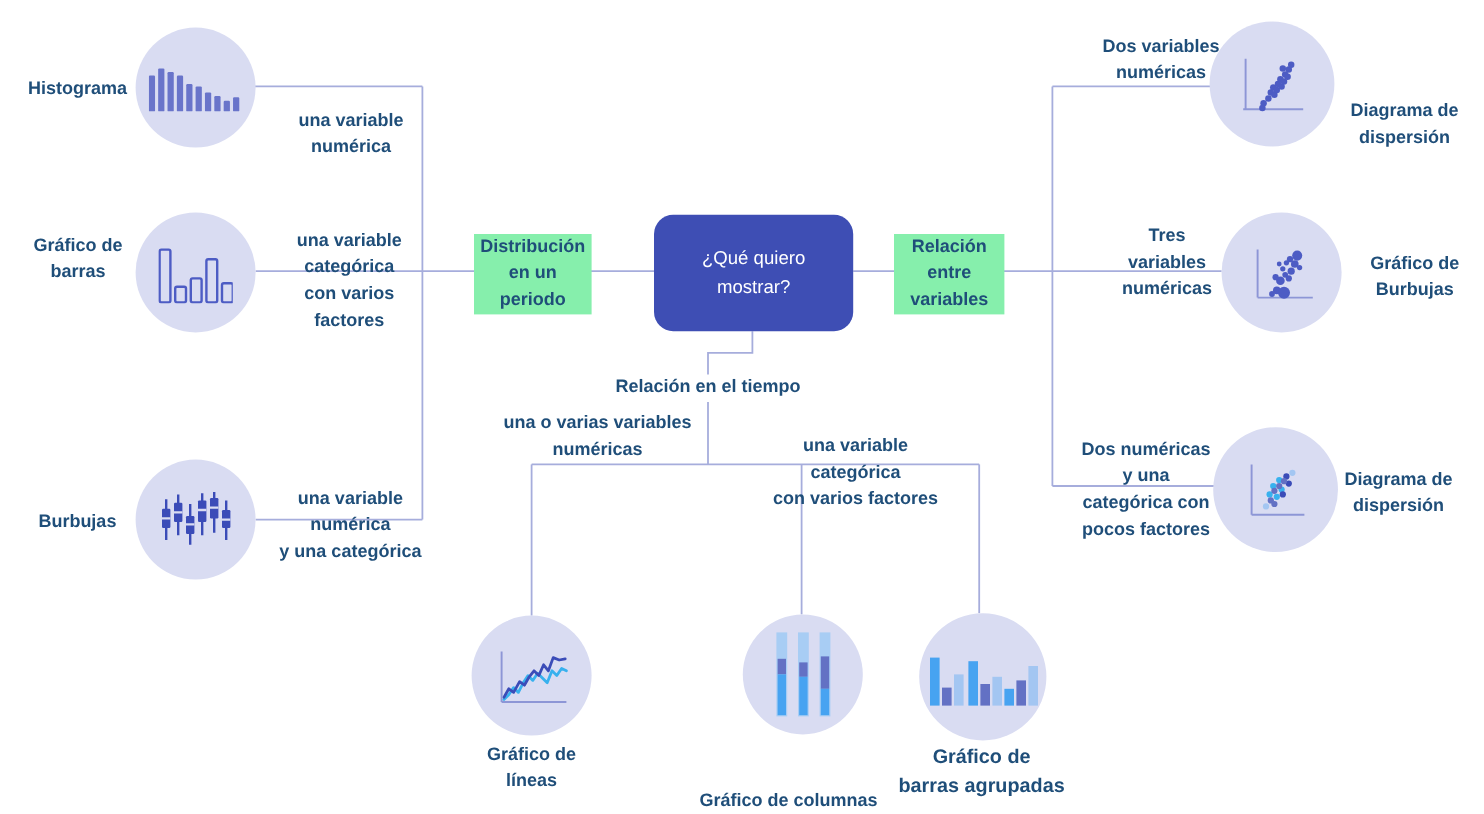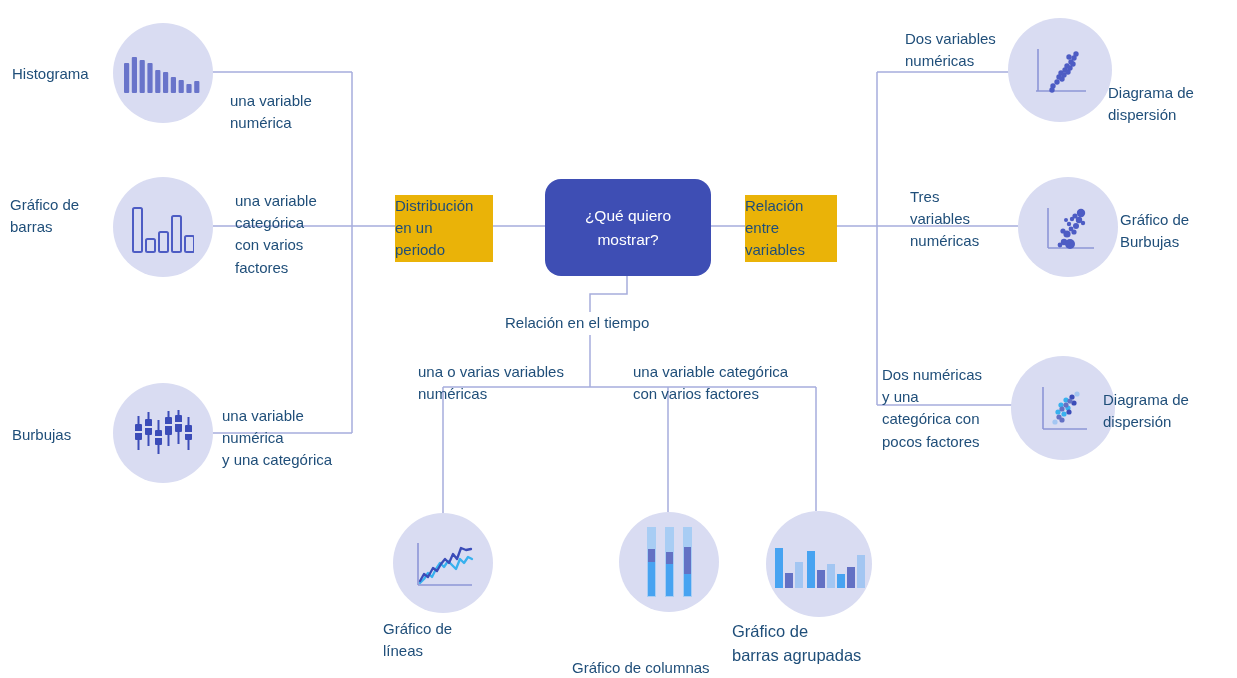--- a/index.html
+++ b/index.html
@@ -3,25 +3,25 @@
 <meta charset="utf-8">
 <style>
   *{margin:0;padding:0;box-sizing:border-box}
   html,body{width:1237px;height:678px}
   body{
     position:relative;background:#ffffff;overflow:hidden;
     font-family:"Liberation Sans",sans-serif;color:var(--text,#1f4e79);
   }
   #connectors{position:absolute;left:0;top:0;width:1237px;height:678px}
   .lbl{
-    position:absolute;font-size:15px;line-height:1.48;text-align:left;
-    white-space:pre-line;color:var(--text,#1f4e79);
+    position:absolute;font-size:15px;line-height:1.48;text-align:center;
+    white-space:pre-line;color:var(--text,#1f4e79);font-weight:bold;
   }
   .lbl-lg{font-size:16.5px}
-  .bg-white{background:#eab308}
+  .bg-white{background:#86efac}
   .circle{
     position:absolute;border-radius:50%;background:var(--circle-bg,#d9dcf2);
     display:flex;align-items:center;justify-content:center;
   }
   #center-node{
     position:absolute;left:545px;top:179px;width:166px;height:97px;
     background:var(--node-bg,#3e4eb4);border-radius:16px;
     color:var(--node-text,#ffffff);font-size:15.5px;line-height:1.5;
     display:flex;align-items:center;justify-content:center;
     text-align:center;white-space:pre-line;
@@ -250,21 +250,21 @@
 y una categórica</div>
 <div class="lbl" style="left:905px;top:28px;width:125px">Dos variables
 numéricas</div>
 <div class="lbl" style="left:910px;top:186px;width:125px">Tres
 variables
 numéricas</div>
 <div class="lbl" style="left:882px;top:364px;width:146px">Dos numéricas
 y una
 categórica con
 pocos factores</div>
-<div class="lbl" style="left:418px;top:361px;width:160px">una o varias variables
+<div class="lbl" style="left:418px;top:342px;width:160px">una o varias variables
 numéricas</div>
 <div class="lbl" style="left:633px;top:361px;width:160px">una variable categórica
 con varios factores</div>
 
 <div class="lbl" style="left:12px;top:63px;width:105px">Histograma</div>
 <div class="lbl" style="left:10px;top:194px;width:110px">Gráfico de
 barras</div>
 <div class="lbl" style="left:12px;top:424px;width:105px">Burbujas</div>
 <div class="lbl" style="left:1108px;top:82px;width:125px">Diagrama de
 dispersión</div>

